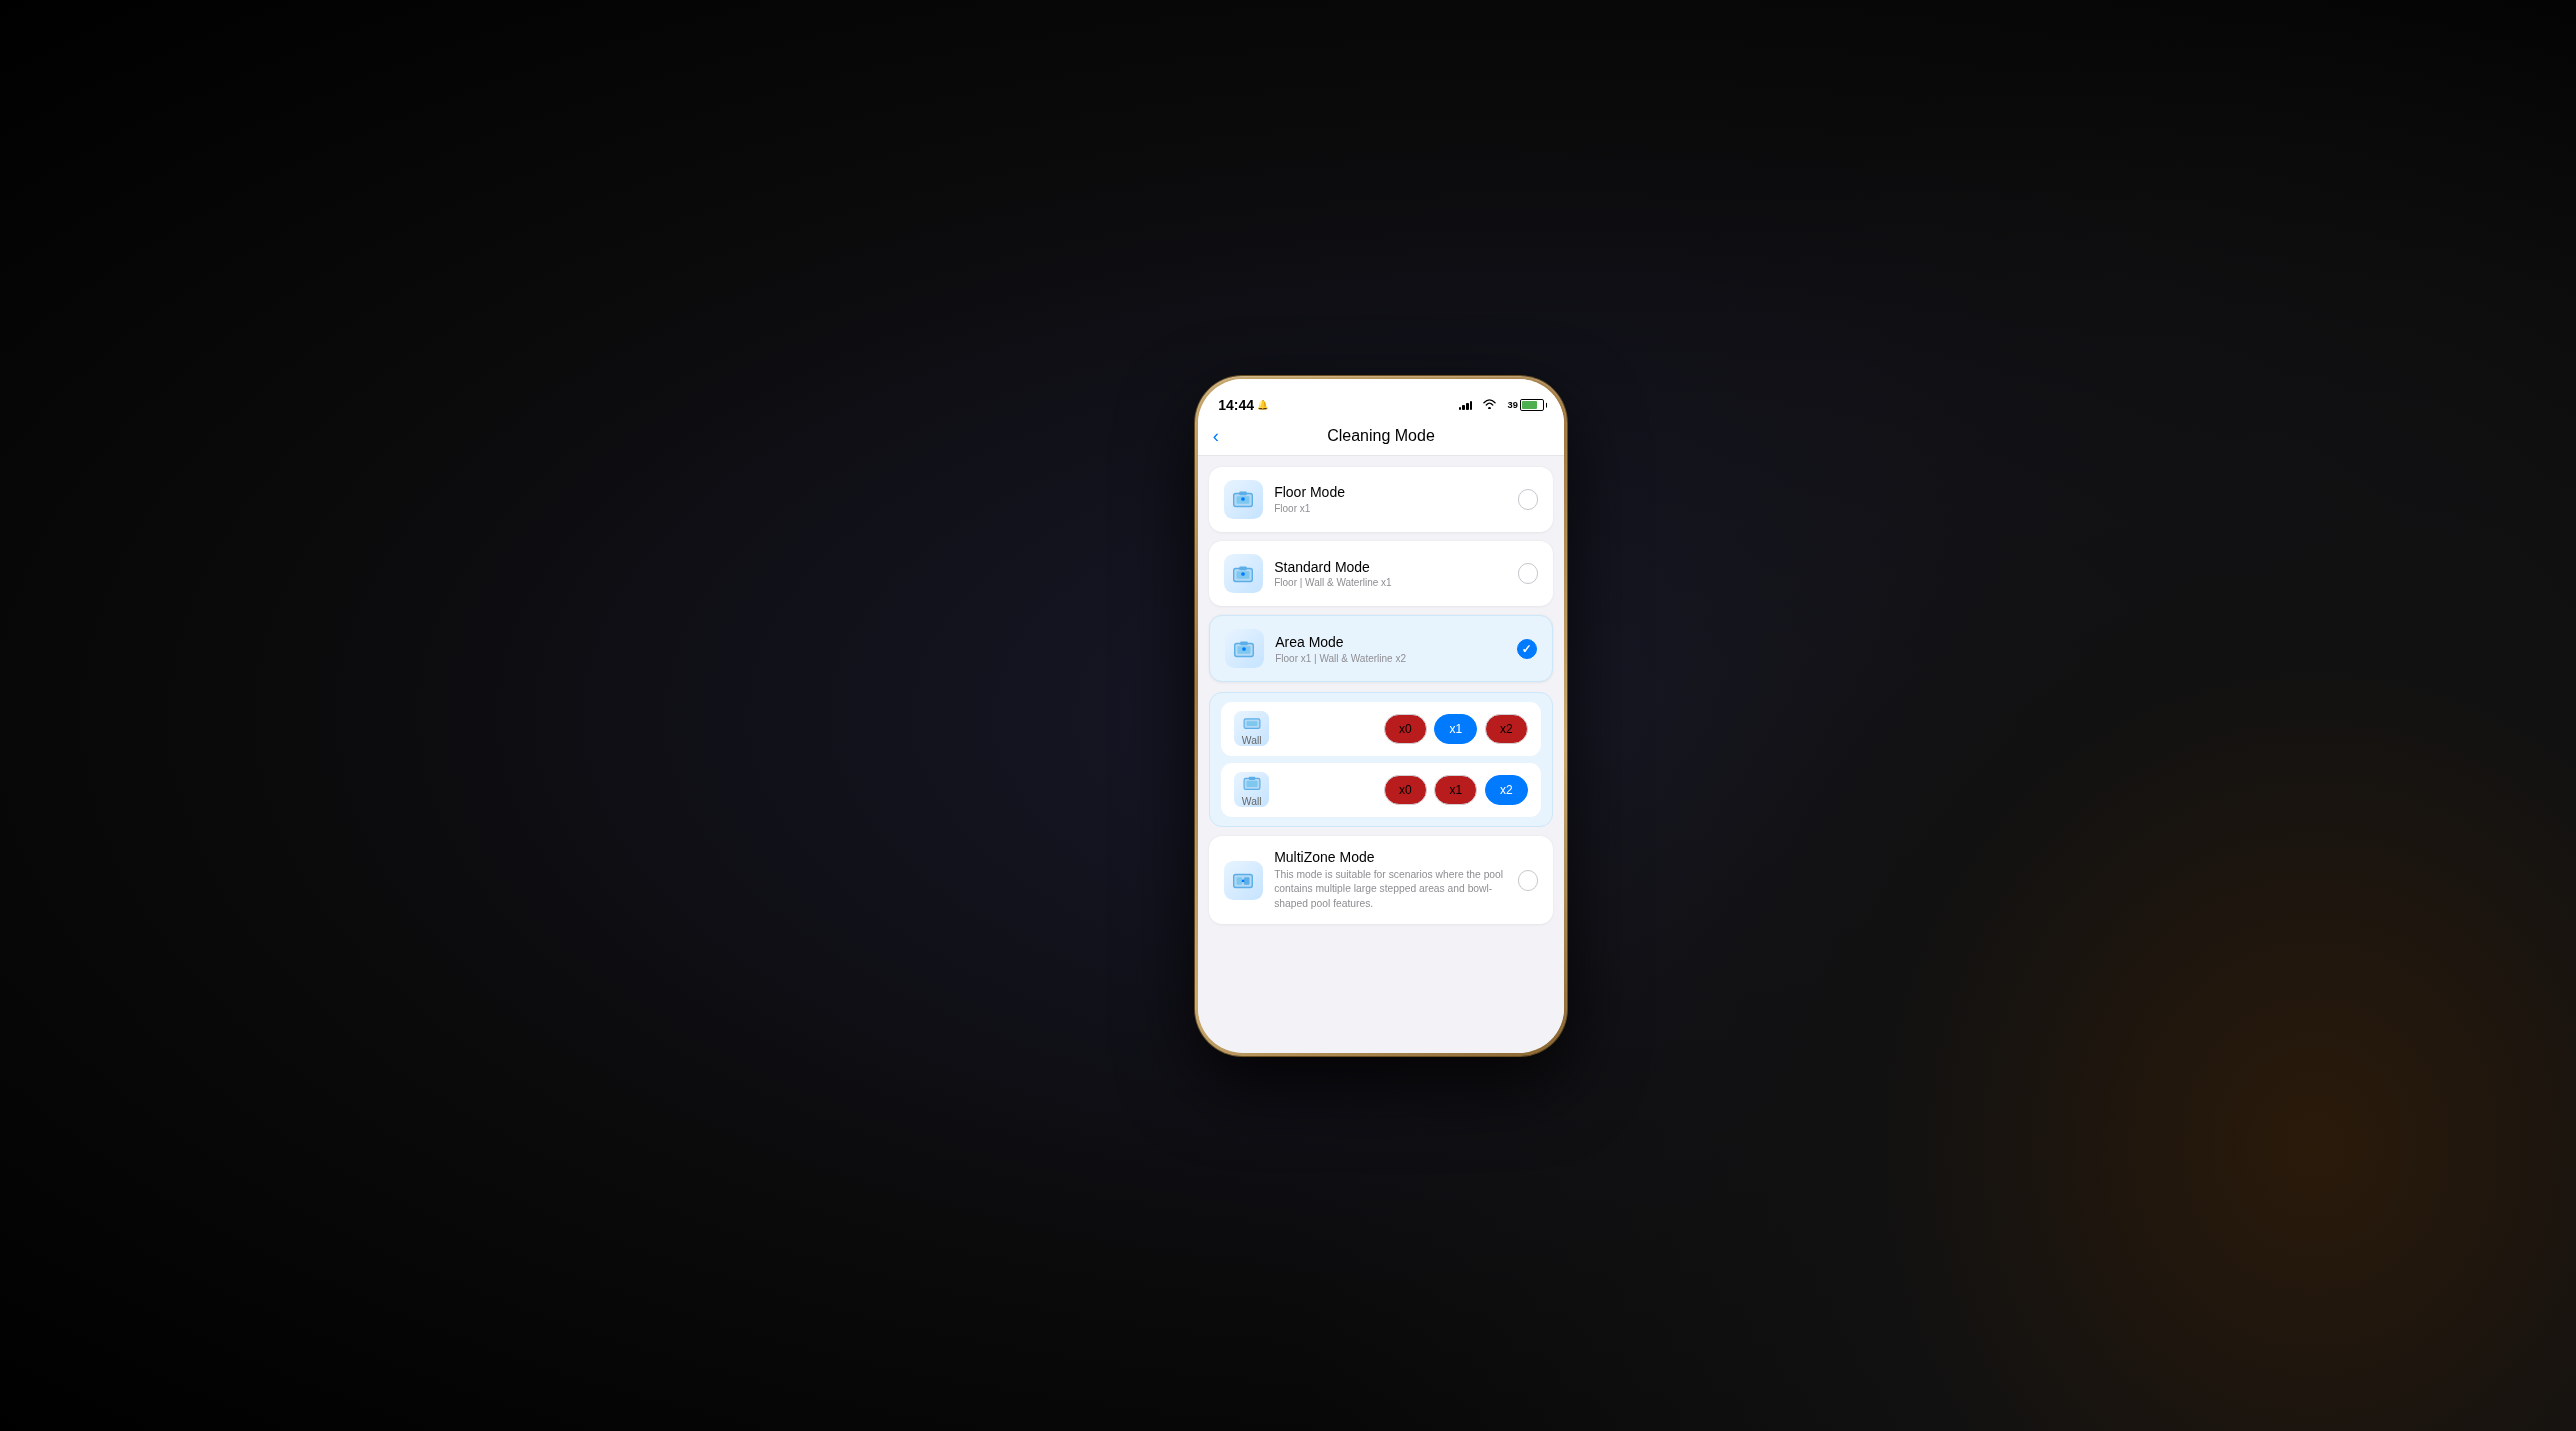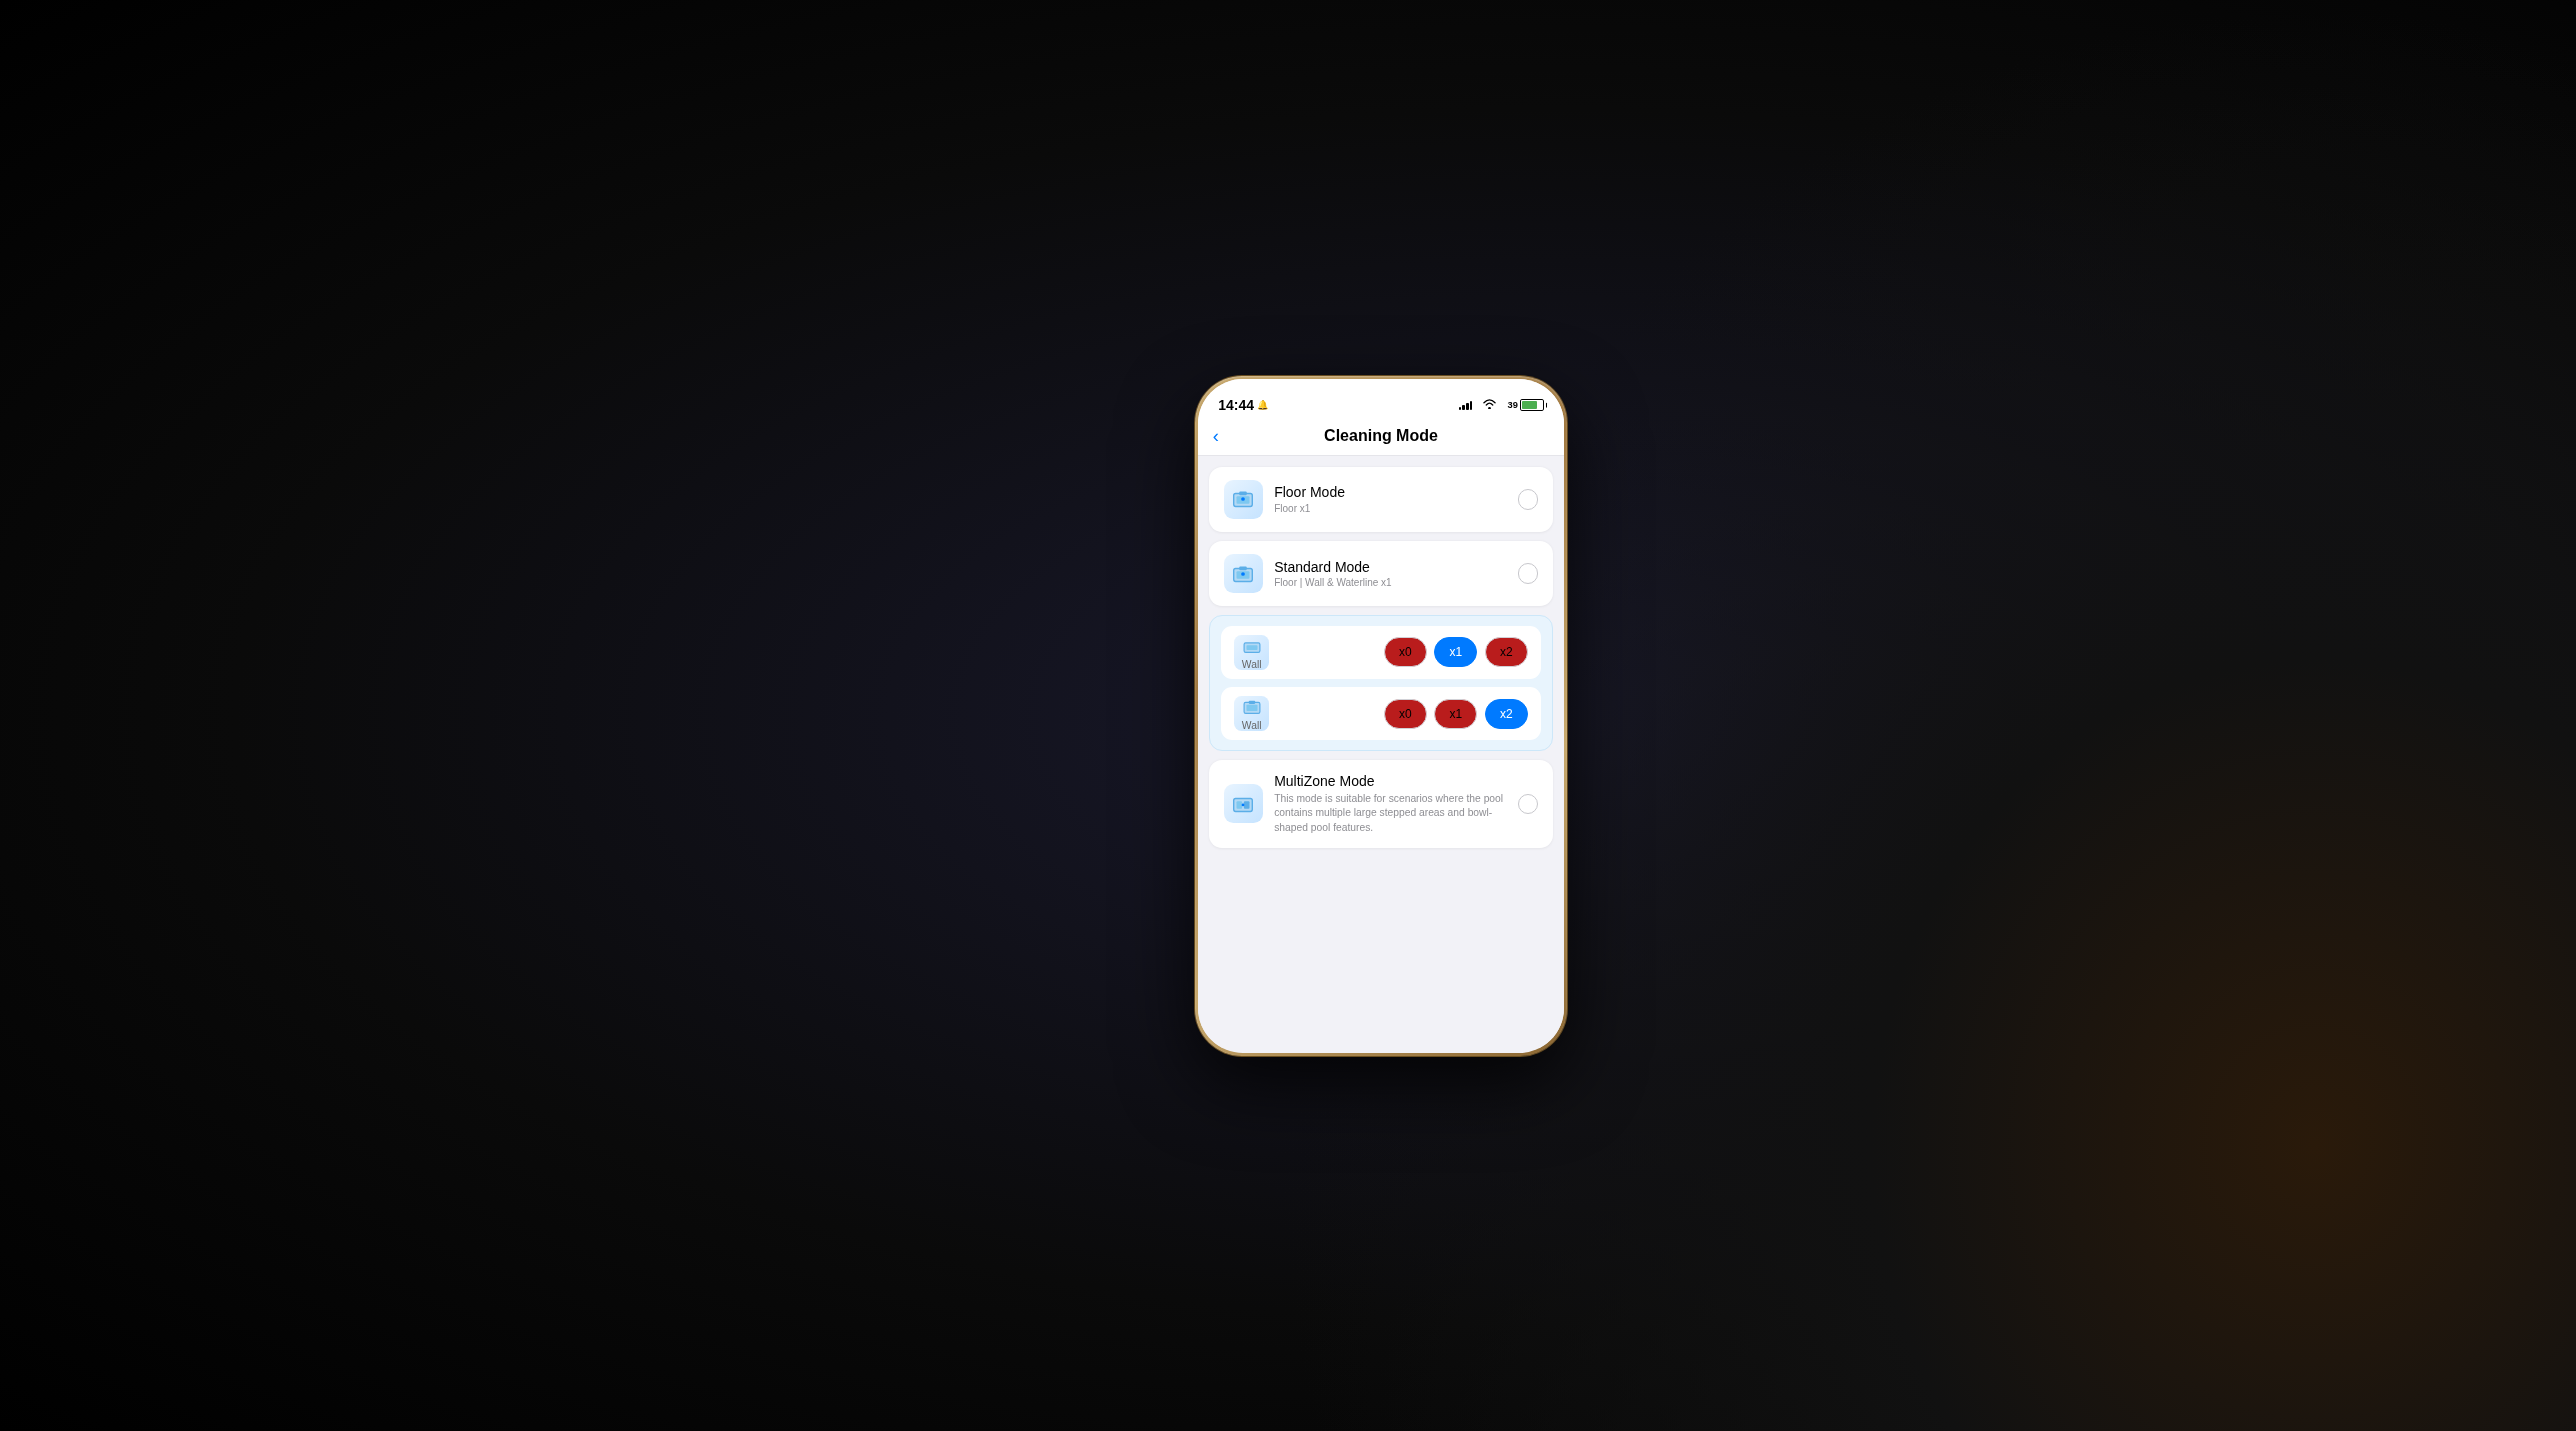--- a/index.html
+++ b/index.html
@@ -154,21 +154,21 @@
       position: absolute;
       left: 15px;
       color: #007AFF;
       font-size: 18.6px;
       font-weight: 300;
       cursor: pointer;
     }
 
     .nav-title {
       font-size: 16px;
-      font-weight: 700;
+      font-weight: 400;
       color: #000;
     }
 
     
     .content {
       flex: 1;
       overflow-y: auto;
       padding: 11.2px;
       background: #f2f2f7;
       display: flex;
@@ -398,20 +398,35 @@
               <circle cx="14" cy="14" r="2" fill="#007AFF"></circle>
             </svg>
           </div>
           <div class="mode-info">
             <div class="mode-name">Standard Mode</div>
             <div class="mode-desc">Floor | Wall &amp; Waterline x1</div>
           </div>
           <div class="mode-radio"></div>
         </div>
 
+        <div class="mode-card selected">
+          <div class="mode-icon">
+            <svg class="pool-icon" viewBox="0 0 28 28" fill="none">
+              <rect x="4" y="8" width="20" height="14" rx="2" fill="#b3d9f5" stroke="#5baee8" stroke-width="1.5"></rect>
+              <rect x="7" y="11" width="14" height="8" rx="1" fill="#7ec8f0"></rect>
+              <rect x="10" y="6" width="8" height="4" rx="1" fill="#5baee8"></rect>
+              <circle cx="14" cy="14" r="2" fill="#007AFF"></circle>
+            </svg>
+          </div>
+          <div class="mode-info">
+            <div class="mode-name">Area Mode</div>
+            <div class="mode-desc">Floor x1 | Wall &amp; Waterline x2</div>
+          </div>
+          <div class="mode-radio checked"></div>
+        </div>
 
         <div class="area-mode-expanded">
 
           <div class="multiplier-row">
             <div class="multiplier-icon">
               <svg width="24" height="24" viewBox="0 0 28 28" fill="none">
                 <rect x="4" y="10" width="20" height="12" rx="2" fill="#b3d9f5" stroke="#5baee8" stroke-width="1.5"></rect>
                 <rect x="7" y="13" width="14" height="6" rx="1" fill="#7ec8f0"></rect>
               </svg>
               <div class="multiplier-label">Wall</div>

